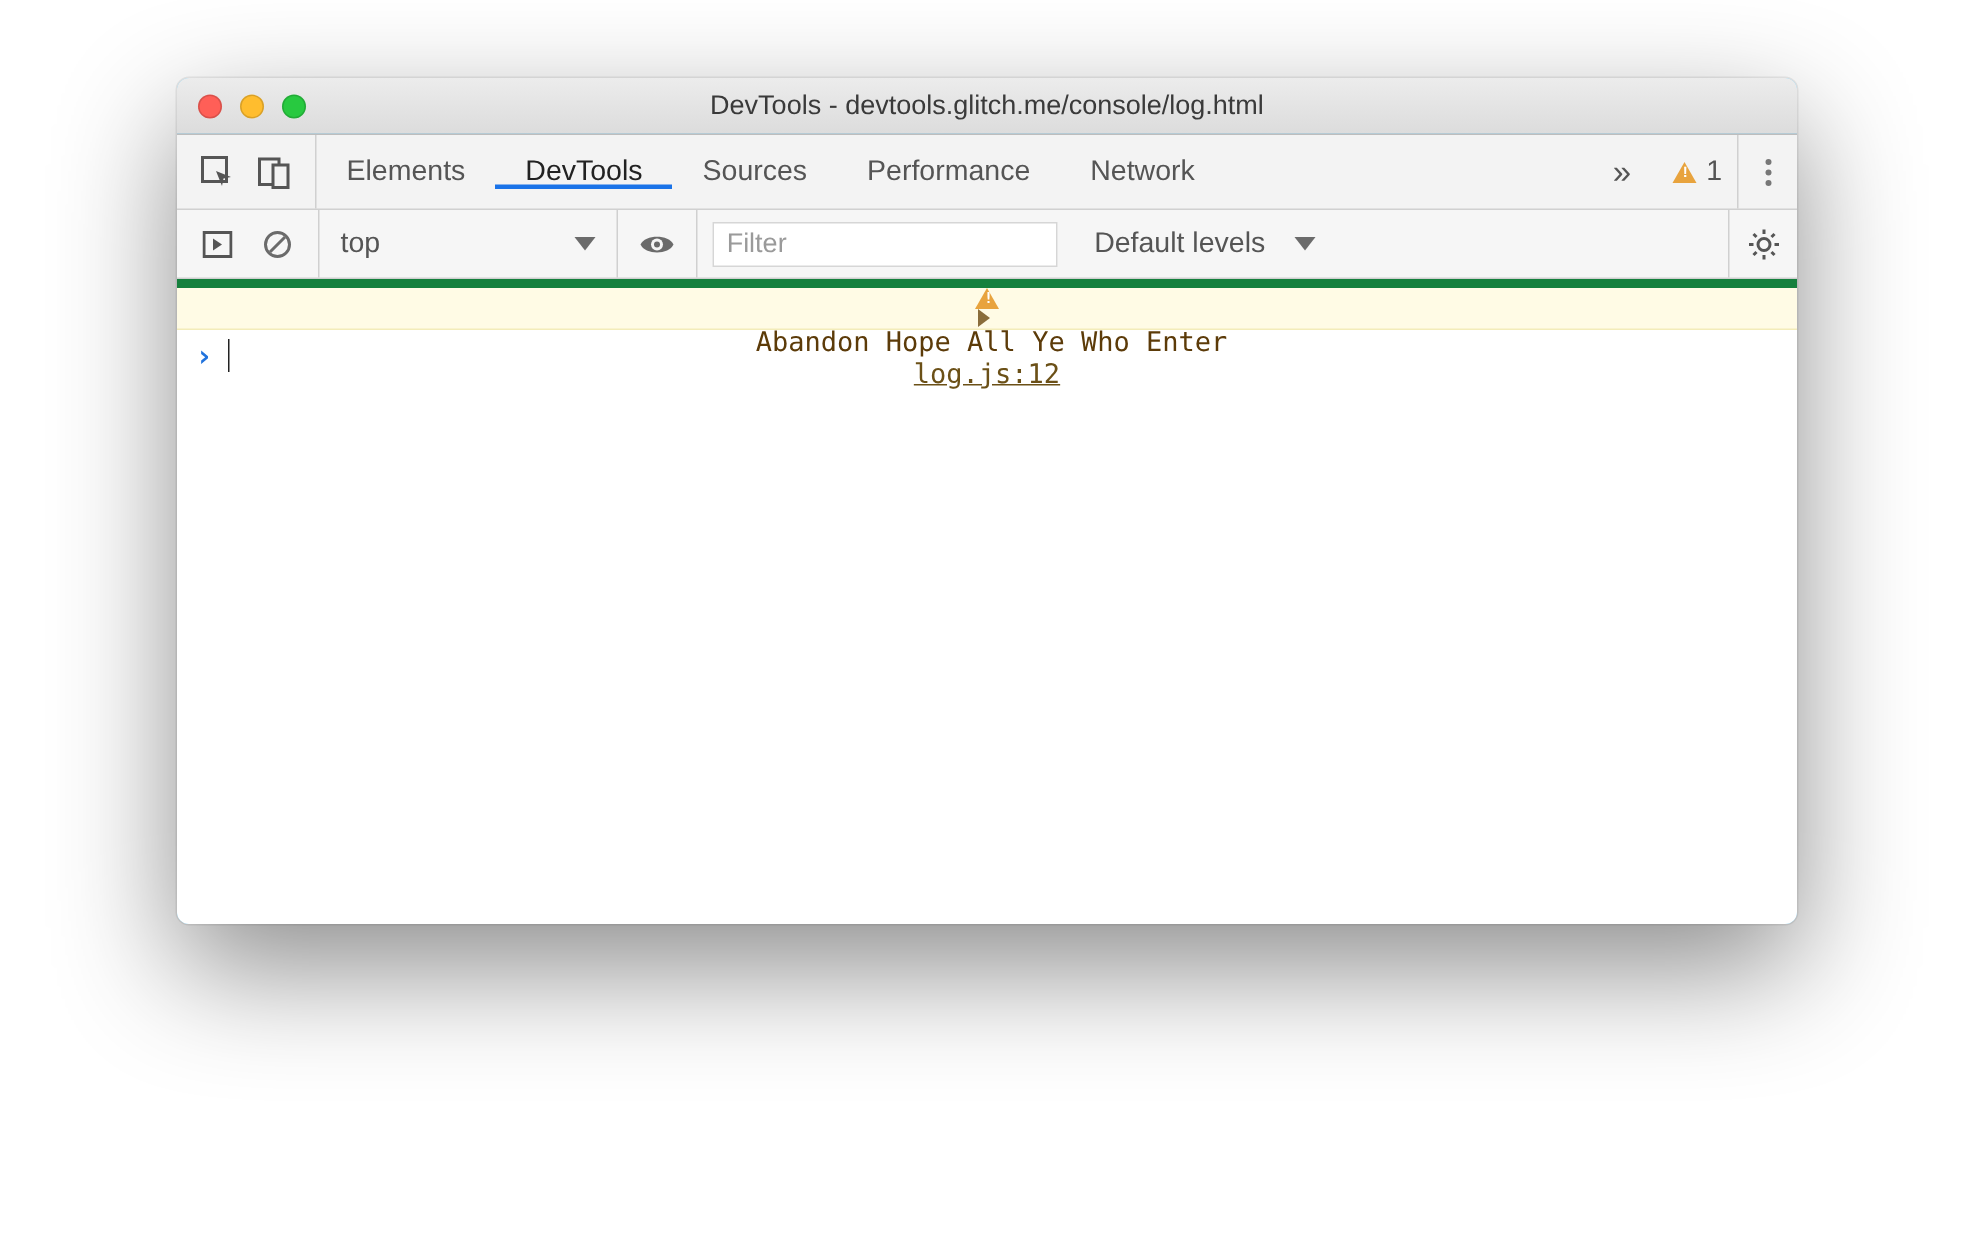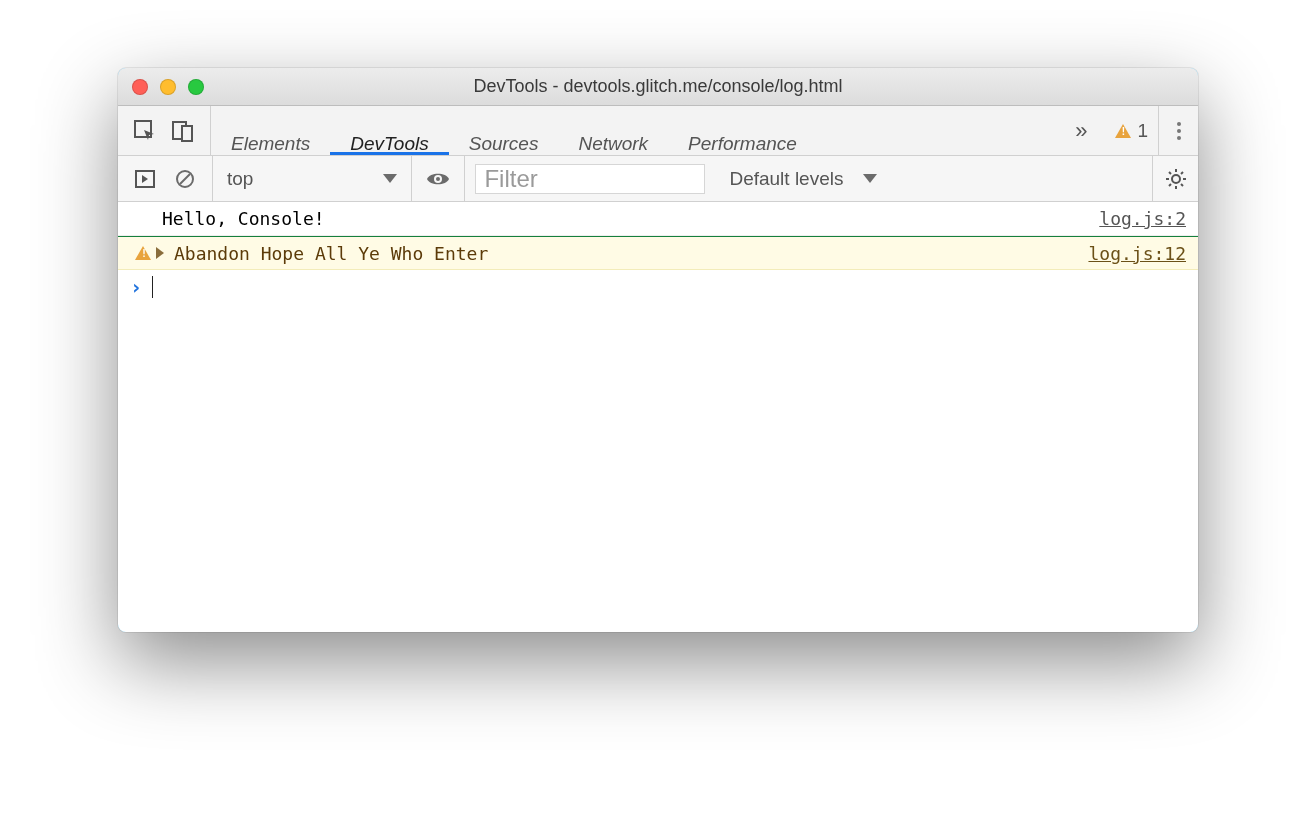--- a/index.html
+++ b/index.html
@@ -8,21 +8,21 @@
     height: 828px;
     background: #fff;
     font-family: -apple-system, BlinkMacSystemFont, "Helvetica Neue", Arial, sans-serif;
     display: flex;
     align-items: flex-start;
     justify-content: center;
   }
   .window {
     position: relative;
     width: 1080px;
-    margin-top: 68px;
+    margin-top: 52px;
     background: #7dd3fc;
     border-radius: 8px;
     box-shadow: 0 30px 80px rgba(0,0,0,0.45), 0 0 0 1px rgba(0,0,0,0.08);
     overflow: hidden;
   }
   
   .titlebar {
     height: 38px;
     background: linear-gradient(#ececec, #dcdcdc);
     border-bottom: 1px solid #bdbdbd;
@@ -66,23 +66,22 @@
     padding: 0 14px;
     border-right: 1px solid #d0d0d0;
   }
   .icon-btn {
     width: 26px; height: 26px;
     display: flex; align-items: center; justify-content: center;
     color: #555;
   }
   .tabs {
     display: flex;
-    align-items: flex-end;
+    align-items: center;
     flex: 1;
-    font-style: italic;
   }
   .tab {
     padding: 0 20px;
     display: flex;
     align-items: center;
     cursor: pointer;
     color: #555;
   }
   .tab.active {
     color: #222;
@@ -167,21 +166,21 @@
   }
   .filter-input {
     flex: 0 0 230px;
     margin: 0 10px;
   }
   .filter-input input {
     width: 100%;
     height: 30px;
     border: 1px solid #d6d6d6;
     background: #fff;
-    font-size: 24px;
+    font-size: 18px;
     padding: 0 8px;
     color: #333;
     outline: none;
   }
   .filter-input input::placeholder { color: #9a9a9a; }
   .levels {
     display: flex; align-items: center; gap: 20px;
     padding: 0 14px;
     flex: 1;
   }
@@ -214,22 +213,23 @@
     flex: 1;
     padding-left: 6px;
   }
   .logline .src {
     color: #555;
     text-decoration: underline;
     cursor: pointer;
   }
   .logline.warn {
     background: #fffbe5;
-    border-top: 1px solid #15803d;
+    border-top: 6px solid #15803d;
     border-bottom: 1px solid #f3ecb9;
+    flex-direction: column;
   }
   .logline.warn .msg { color: #5c3b09; }
   .logline.warn .src { color: #6b5017; }
   .disclosure {
     width:0;height:0;
     border-top:6px solid transparent;
     border-bottom:6px solid transparent;
     border-left:8px solid #8a6d3b;
     margin-right:4px;
   }
@@ -277,22 +277,22 @@
         <svg width="22" height="22" viewBox="0 0 22 22">
             <rect x="1" y="2" width="13" height="17" fill="none" stroke="#555" stroke-width="2"></rect>
             <rect x="10" y="6" width="10" height="15" fill="#f3f3f3" stroke="#555" stroke-width="2"></rect>
           </svg>
       </div>
     </div>
     <div class="tabs">
       <div class="tab">Elements</div>
       <div class="tab active">DevTools</div>
       <div class="tab">Sources</div>
+      <div class="tab">Performance</div>
       <div class="tab">Network</div>
-      <div class="tab">Performance</div>
     </div>
     <div class="tabs-overflow">
       <span>»</span>
     </div>
     <div class="warning-badge">
       <div class="warn-triangle"></div>
       <span>1</span>
     </div>
     <div class="kebab">
       <div class="kebab-dots">
@@ -347,25 +347,20 @@
             <line x1="4" y1="4" x2="6" y2="6"></line>
             <line x1="16" y1="16" x2="18" y2="18"></line>
             <line x1="4" y1="18" x2="6" y2="16"></line>
             <line x1="16" y1="6" x2="18" y2="4"></line>
           </g>
         </svg>
     </div>
   </div>
 
   <div class="console">
-    <div class="logline">
-      <div class="gutter"></div>
-      <div class="msg">Hello, Console!</div>
-      <div class="src">log.js:2</div>
-    </div>
     <div class="logline warn">
       <div class="gutter">
         <div class="warn-triangle"></div>
       </div>
       <div class="disclosure"></div>
       <div class="msg">Abandon Hope All Ye Who Enter</div>
       <div class="src">log.js:12</div>
     </div>
     <div class="prompt">
       <span class="chev">›</span>

